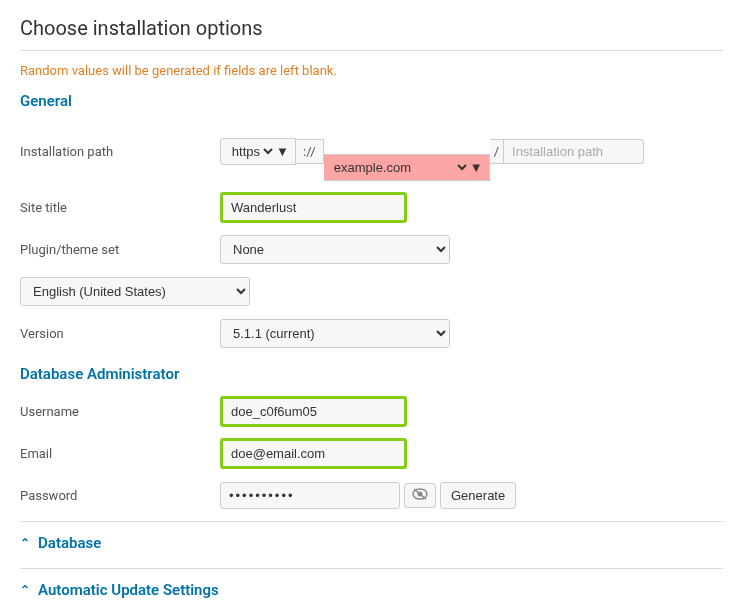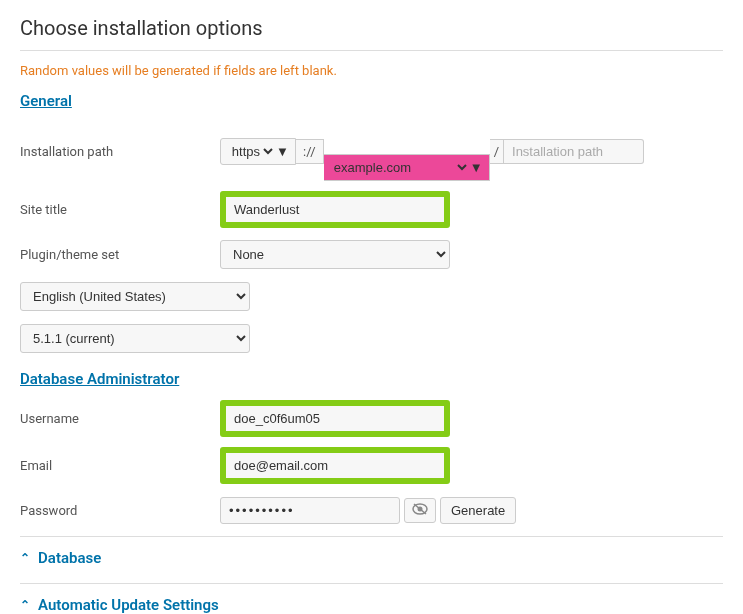--- a/index.html
+++ b/index.html
@@ -26,21 +26,20 @@
       color: #e67e22;
       font-size: 13px;
       margin-bottom: 14px;
     }
     .section-title {
       font-size: 15px;
       font-weight: 600;
       color: #0073aa;
       margin-bottom: 12px;
       margin-top: 6px;
-      text-decoration: underline;
     }
     .form-row {
       display: flex;
       align-items: center;
       margin-bottom: 10px;
       min-height: 32px;
     }
     .form-label {
       width: 200px;
       min-width: 200px;
@@ -75,21 +74,21 @@
       background: transparent;
       font-size: 13px;
       cursor: pointer;
       outline: none;
       color: #333;
       text-align: right;
     }
     .domain-select {
       display: flex;
       align-items: center;
-      background: #ec4899;
+      background: #fca5a5;
       border: 1px solid #ccc;
       border-left: none;
       padding: 4px 6px;
       font-size: 13px;
       cursor: pointer;
       margin-top: 32px;
     }
     .domain-select select {
       border: none;
       background: transparent;
@@ -115,27 +114,27 @@
       font-size: 13px;
       color: #aaa;
       background: #f7f7f7;
       width: 140px;
     }
     .path-input::placeholder {
       color: #aaa;
     }
     
     .text-input {
-      border: 6px solid #84cc16;
+      border: 3px solid #84cc16;
       border-radius: 3px;
       padding: 5px 8px;
       font-size: 13px;
       color: #333;
       background: #f7f7f7;
-      width: 230px;
+      width: 187px;
     }
     
     .styled-select {
       border: 1px solid #ccc;
       border-radius: 3px;
       padding: 5px 8px;
       font-size: 13px;
       color: #333;
       background: #f7f7f7;
       cursor: pointer;
@@ -258,20 +257,21 @@
 
   <div class="form-row">
     <div class="form-field">
       <select class="styled-select">
         <option>English (United States)</option>
       </select>
     </div>
   </div>
 
   <div class="form-row">
+    <div class="form-label">Version</div>
     <div class="form-field">
       <select class="styled-select">
         <option>5.1.1 (current)</option>
       </select>
     </div>
   </div>
 
   <div style="margin-top: 16px; margin-bottom: 12px;" class="section-title">Database Administrator</div>
 
   <div class="form-row">

